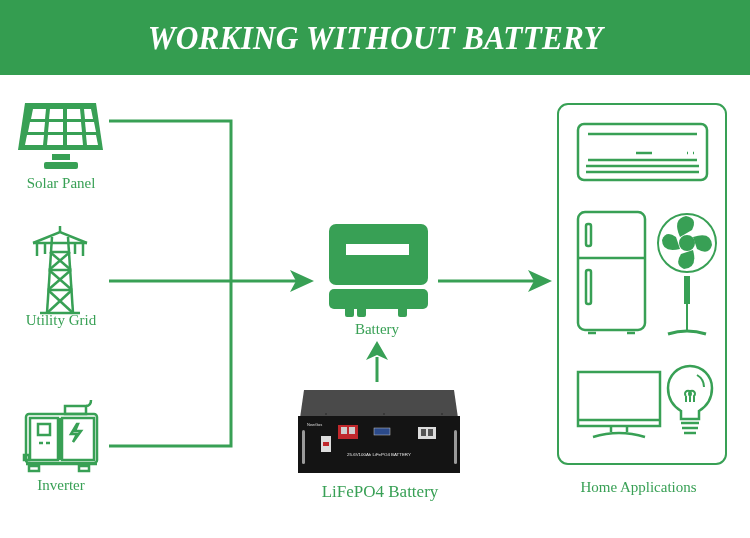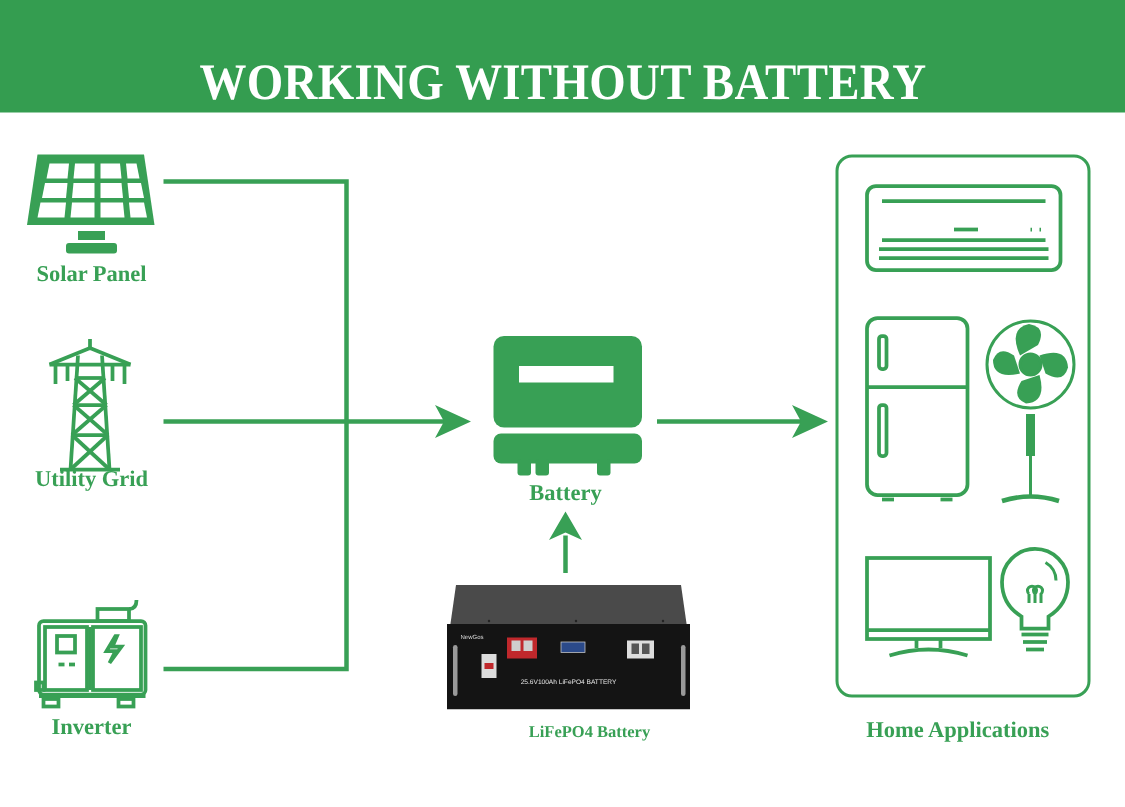--- a/index.html
+++ b/index.html
@@ -1,19 +1,19 @@
 <!DOCTYPE html>
 <html><head>
 <meta charset="utf-8">
 <style>
   html, body { margin:0; padding:0; background:#ffffff; }
   body { width:750px; height:538px; position:relative; overflow:hidden; font-family:"DejaVu Serif", serif; }
-  .banner { position:absolute; left:0; top:0; width:750px; height:75px; background:#349d50; display:flex; align-items:flex-end; justify-content:center; }
+  .banner { position:absolute; left:0; top:0; width:750px; height:75px; background:#349d50; display:flex; align-items:center; justify-content:center;font-style:italic; }
   .banner-title { color:#ffffff; font-family:"Liberation Serif", serif; font-weight:bold; font-size:34px; letter-spacing:0.2px; transform:scaleX(0.92); }
-  .label { position:absolute; color:#38a055; font-family:"Liberation Serif", serif; font-weight:bold; font-size:15px; white-space:nowrap; text-align:center; }
+  .label { position:absolute; color:#38a055; font-family:"Liberation Serif", serif; font-weight:normal; font-size:15px; white-space:nowrap; text-align:center; }
   svg.diagram { position:absolute; left:0; top:0; }
   .battery { position:absolute; left:296px; top:388px; width:166px; height:85px; }
 </style>
 </head>
 <body>
 
 <div class="banner">
   <span class="banner-title">WORKING WITHOUT BATTERY</span>
 </div>
 
@@ -172,14 +172,14 @@
     <rect x="125" y="41" width="5" height="7" fill="#555"></rect>
       <rect x="132" y="41" width="5" height="7" fill="#555"></rect>
     <text x="83" y="68" text-anchor="middle" font-family="Liberation Sans, sans-serif" font-size="4.4" fill="#e6e6e6">25.6V100Ah LiFePO4 BATTERY</text>
   </svg>
 </div>
 
 <div class="label" style="left:14px; top:175px; width:94px;">Solar Panel</div>
 <div class="label" style="left:14px; top:312px; width:94px;">Utility Grid</div>
 <div class="label" style="left:14px; top:477px; width:94px;">Inverter</div>
 <div class="label" style="left:327px; top:321px; width:100px;">Battery</div>
-<div class="label" style="left:310px; top:482px; width:166px; font-size:11px;">LiFePO4 Battery</div>
+<div class="label" style="left:297px; top:482px; width:166px; font-size:17px;">LiFePO4 Battery</div>
 <div class="label" style="left:556px; top:479px; width:165px;">Home Applications</div>
 
 </body></html>

